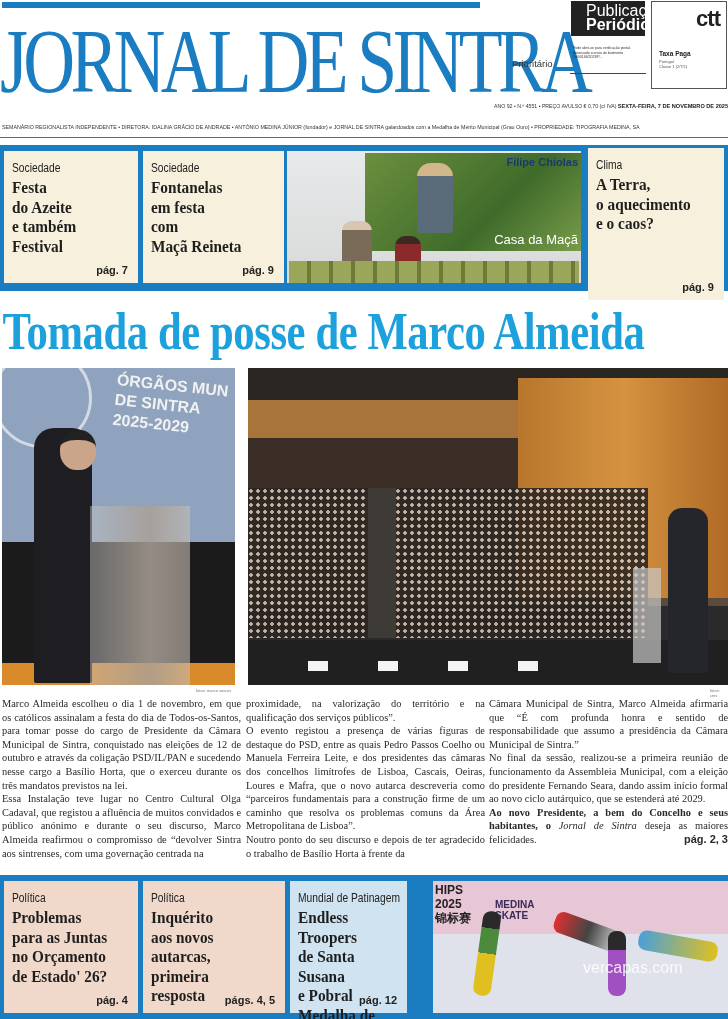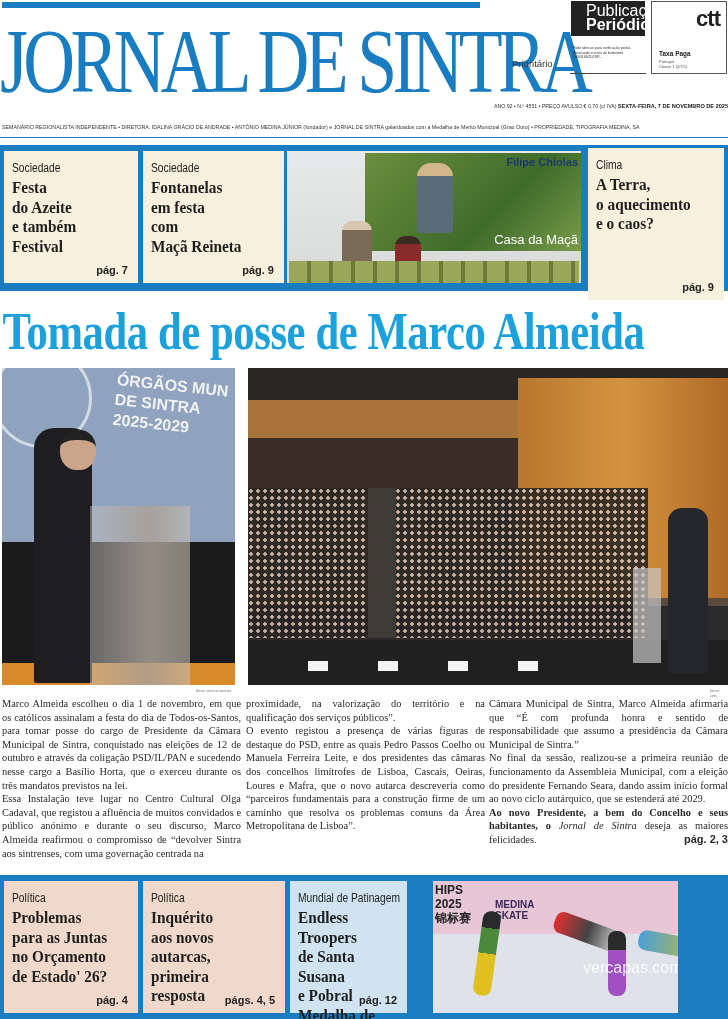--- a/index.html
+++ b/index.html
@@ -11,21 +11,21 @@
   .top-rule { position: absolute; left: 2px; top: 2px; width: 478px; height: 6px; background: #1a7cc1; }
   .logo { position: absolute; left: 0px; top: 2px; width: 485px; height: 118px; display:flex; align-items:center;
           font-family: "Liberation Serif", serif; font-weight: normal; color: #1a7cc1;
           font-size: 92px; letter-spacing: -6px; transform: scaleX(0.78); transform-origin: left center; white-space: nowrap; line-height: 1; }
   .pub-box { position: absolute; left: 571px; top: 1px; width: 74px; height: 35px; background: #222; color: #fff;
              font-family: "Liberation Sans", sans-serif; font-size: 16px; line-height: 14px; padding: 3px 15px; }
   .pub-box .l2 { font-weight: bold; }
   .pub-small { position: absolute; left: 573px; top: 46px; width: 70px; font-family: "Liberation Sans", sans-serif; font-size: 3.5px; line-height: 4.5px; color:#333; }
   .pub-rule { position: absolute; left: 570px; top: 73px; width: 76px; height: 1px; background: #444; }
   .prioritario { position: absolute; left: 512px; top: 58px; font-family: "Liberation Sans", sans-serif; font-size: 9.5px; color: #333; }
-  .ctt-box { position: absolute; left: 651px; top: 1px; width: 76px; height: 73px; border: 1px solid #555; background: #fff; }
+  .ctt-box { position: absolute; left: 651px; top: 1px; width: 76px; height: 88px; border: 1px solid #555; background: #fff; }
   .ctt-logo { position: absolute; right: 6px; top: 4px; font-family: "Liberation Sans", sans-serif; font-weight: bold; font-size: 22px; color:#222; letter-spacing:-1px; }
   .ctt-taxa { position: absolute; left: 7px; top: 48px; font-family: "Liberation Sans", sans-serif; font-size: 6.5px; font-weight: bold; color:#222; }
   .ctt-sub { position: absolute; left: 7px; top: 57px; font-family: "Liberation Sans", sans-serif; font-size: 4px; line-height: 5px; color:#555; }
   .issue-line { position: absolute; left: 494px; top: 103px; width: 234px; font-family: "Liberation Sans", sans-serif; font-size: 5.2px; color:#333; white-space: nowrap; }
   .issue-line b { font-size: 5.6px; color:#222; }
   .tagline { position: absolute; left: 2px; top: 124px; width: 726px; font-family: "Liberation Sans", sans-serif; font-size: 5.3px; color:#333; white-space: nowrap; letter-spacing: 0px; }
   .tag-rule { position: absolute; left: 0; top: 137px; width: 728px; height: 1px; background: #1a7cc1; }
 
   
   .band { position: absolute; left: 0; width: 728px; background: #1a7cc1; }
@@ -77,21 +77,21 @@
   .col { position: absolute; top: 697px; width: 239px; font-family: "Liberation Serif", serif; font-size: 10.4px; line-height: 13.6px; color:#2a2a2a; text-align: justify; }
   .col p { text-indent: 0; }
   .col1 { left: 2px; }
   .col2 { left: 246px; }
   .col3 { left: 489px; }
   .col .strong { font-weight: bold; }
   .col .ital { font-style: italic; }
   .col .pg-main { display:block; text-align: right; font-family:"Liberation Sans",sans-serif; font-weight: bold; font-size: 11px; margin-top: -14px; }
 
   
-  .skate { left: 433px; top: 881px; width: 245px; height: 132px; background: linear-gradient(#e7c6d6 0 40%, #dfe2ea 40% 100%); }
+  .skate { left: 433px; top: 881px; width: 295px; height: 132px; background: linear-gradient(#e7c6d6 0 40%, #dfe2ea 40% 100%); }
   .skate .logo1 { position:absolute; left: 2px; top: 2px; font-family:"Liberation Sans",sans-serif; font-weight:bold; font-size: 12px; color:#222; line-height: 14px; white-space: pre; }
   .skate .logo2 { position:absolute; left: 62px; top: 18px; font-family:"Liberation Sans",sans-serif; font-weight:bold; font-size: 10px; color:#3a2a5a; line-height: 11px; white-space: pre; }
   .skate .sk1 { position:absolute; left: 45px; top: 30px; width: 18px; height: 85px; background: linear-gradient(#2a2a2a 0 20%, #4a8a3a 20% 50%, #e0c020 50% 100%); border-radius: 8px; transform: rotate(8deg); }
   .skate .sk2 { position:absolute; left: 120px; top: 40px; width: 70px; height: 22px; background: linear-gradient(90deg,#e03030,#444 50%, #ddd); border-radius: 8px; transform: rotate(20deg); }
   .skate .sk3 { position:absolute; left: 175px; top: 50px; width: 18px; height: 65px; background: linear-gradient(#2a2a2a 0 30%, #a050c0 30%); border-radius: 8px; }
   .skate .sk4 { position:absolute; left: 205px; top: 55px; width: 80px; height: 20px; background: linear-gradient(90deg,#4aa0d8,#e0c020); border-radius: 8px; transform: rotate(10deg); }
   .skate .wm { position:absolute; left: 150px; top: 78px; font-family:"Liberation Sans",sans-serif; font-size: 16px; color: rgba(255,255,255,0.85); }
 </style>
 </head>
 <body>
@@ -188,20 +188,21 @@
 </div>
 <div class="credit" style="left:710px; top:688px;">fotos: cms</div>
 
 <div class="col col1">
   <p>Marco Almeida escolheu o dia 1 de novembro, em que os católicos assinalam a festa do dia de Todos-os-Santos, para tomar posse do cargo de Presidente da Câmara Municipal de Sintra, conquistado nas eleições de 12 de outubro e através da coligação PSD/IL/PAN e sucedendo nesse cargo a Basílio Horta, que o exerceu durante os três mandatos previstos na lei.</p>
   <p>Essa Instalação teve lugar no Centro Cultural Olga Cadaval, que registou a afluência de muitos convidados e público anónimo e durante o seu discurso, Marco Almeida reafirmou o compromisso de “devolver Sintra aos sintrenses, com uma governação centrada na</p>
 </div>
 <div class="col col2">
   <p>proximidade, na valorização do território e na qualificação dos serviços públicos”.</p>
   <p>O evento registou a presença de várias figuras de destaque do PSD, entre as quais Pedro Passos Coelho ou Manuela Ferreira Leite, e dos presidentes das câmaras dos concelhos limítrofes de Lisboa, Cascais, Oeiras, Loures e Mafra, que o novo autarca descreveria como “parceiros fundamentais para a construção firme de um caminho que resolva os problemas comuns da Área Metropolitana de Lisboa”.</p>
+  <p>Noutro ponto do seu discurso e depois de ter agradecido o trabalho de Basílio Horta à frente da</p>
 </div>
 <div class="col col3">
   <p>Câmara Municipal de Sintra, Marco Almeida afirmaria que “É com profunda honra e sentido de responsabilidade que assumo a presidência da Câmara Municipal de Sintra.”</p>
   <p>No final da sessão, realizou-se a primeira reunião de funcionamento da Assembleia Municipal, com a eleição do presidente Fernando Seara, dando assim início formal ao novo ciclo autárquico, que se estenderá até 2029.</p>
   <p>
     <span class="strong">Ao novo Presidente, a bem do Concelho e seus habitantes, o</span>
     <span class="ital">Jornal de Sintra</span>
     <span>deseja as maiores felicidades.</span>
   </p>
   <span class="pg-main">pág. 2, 3</span>

